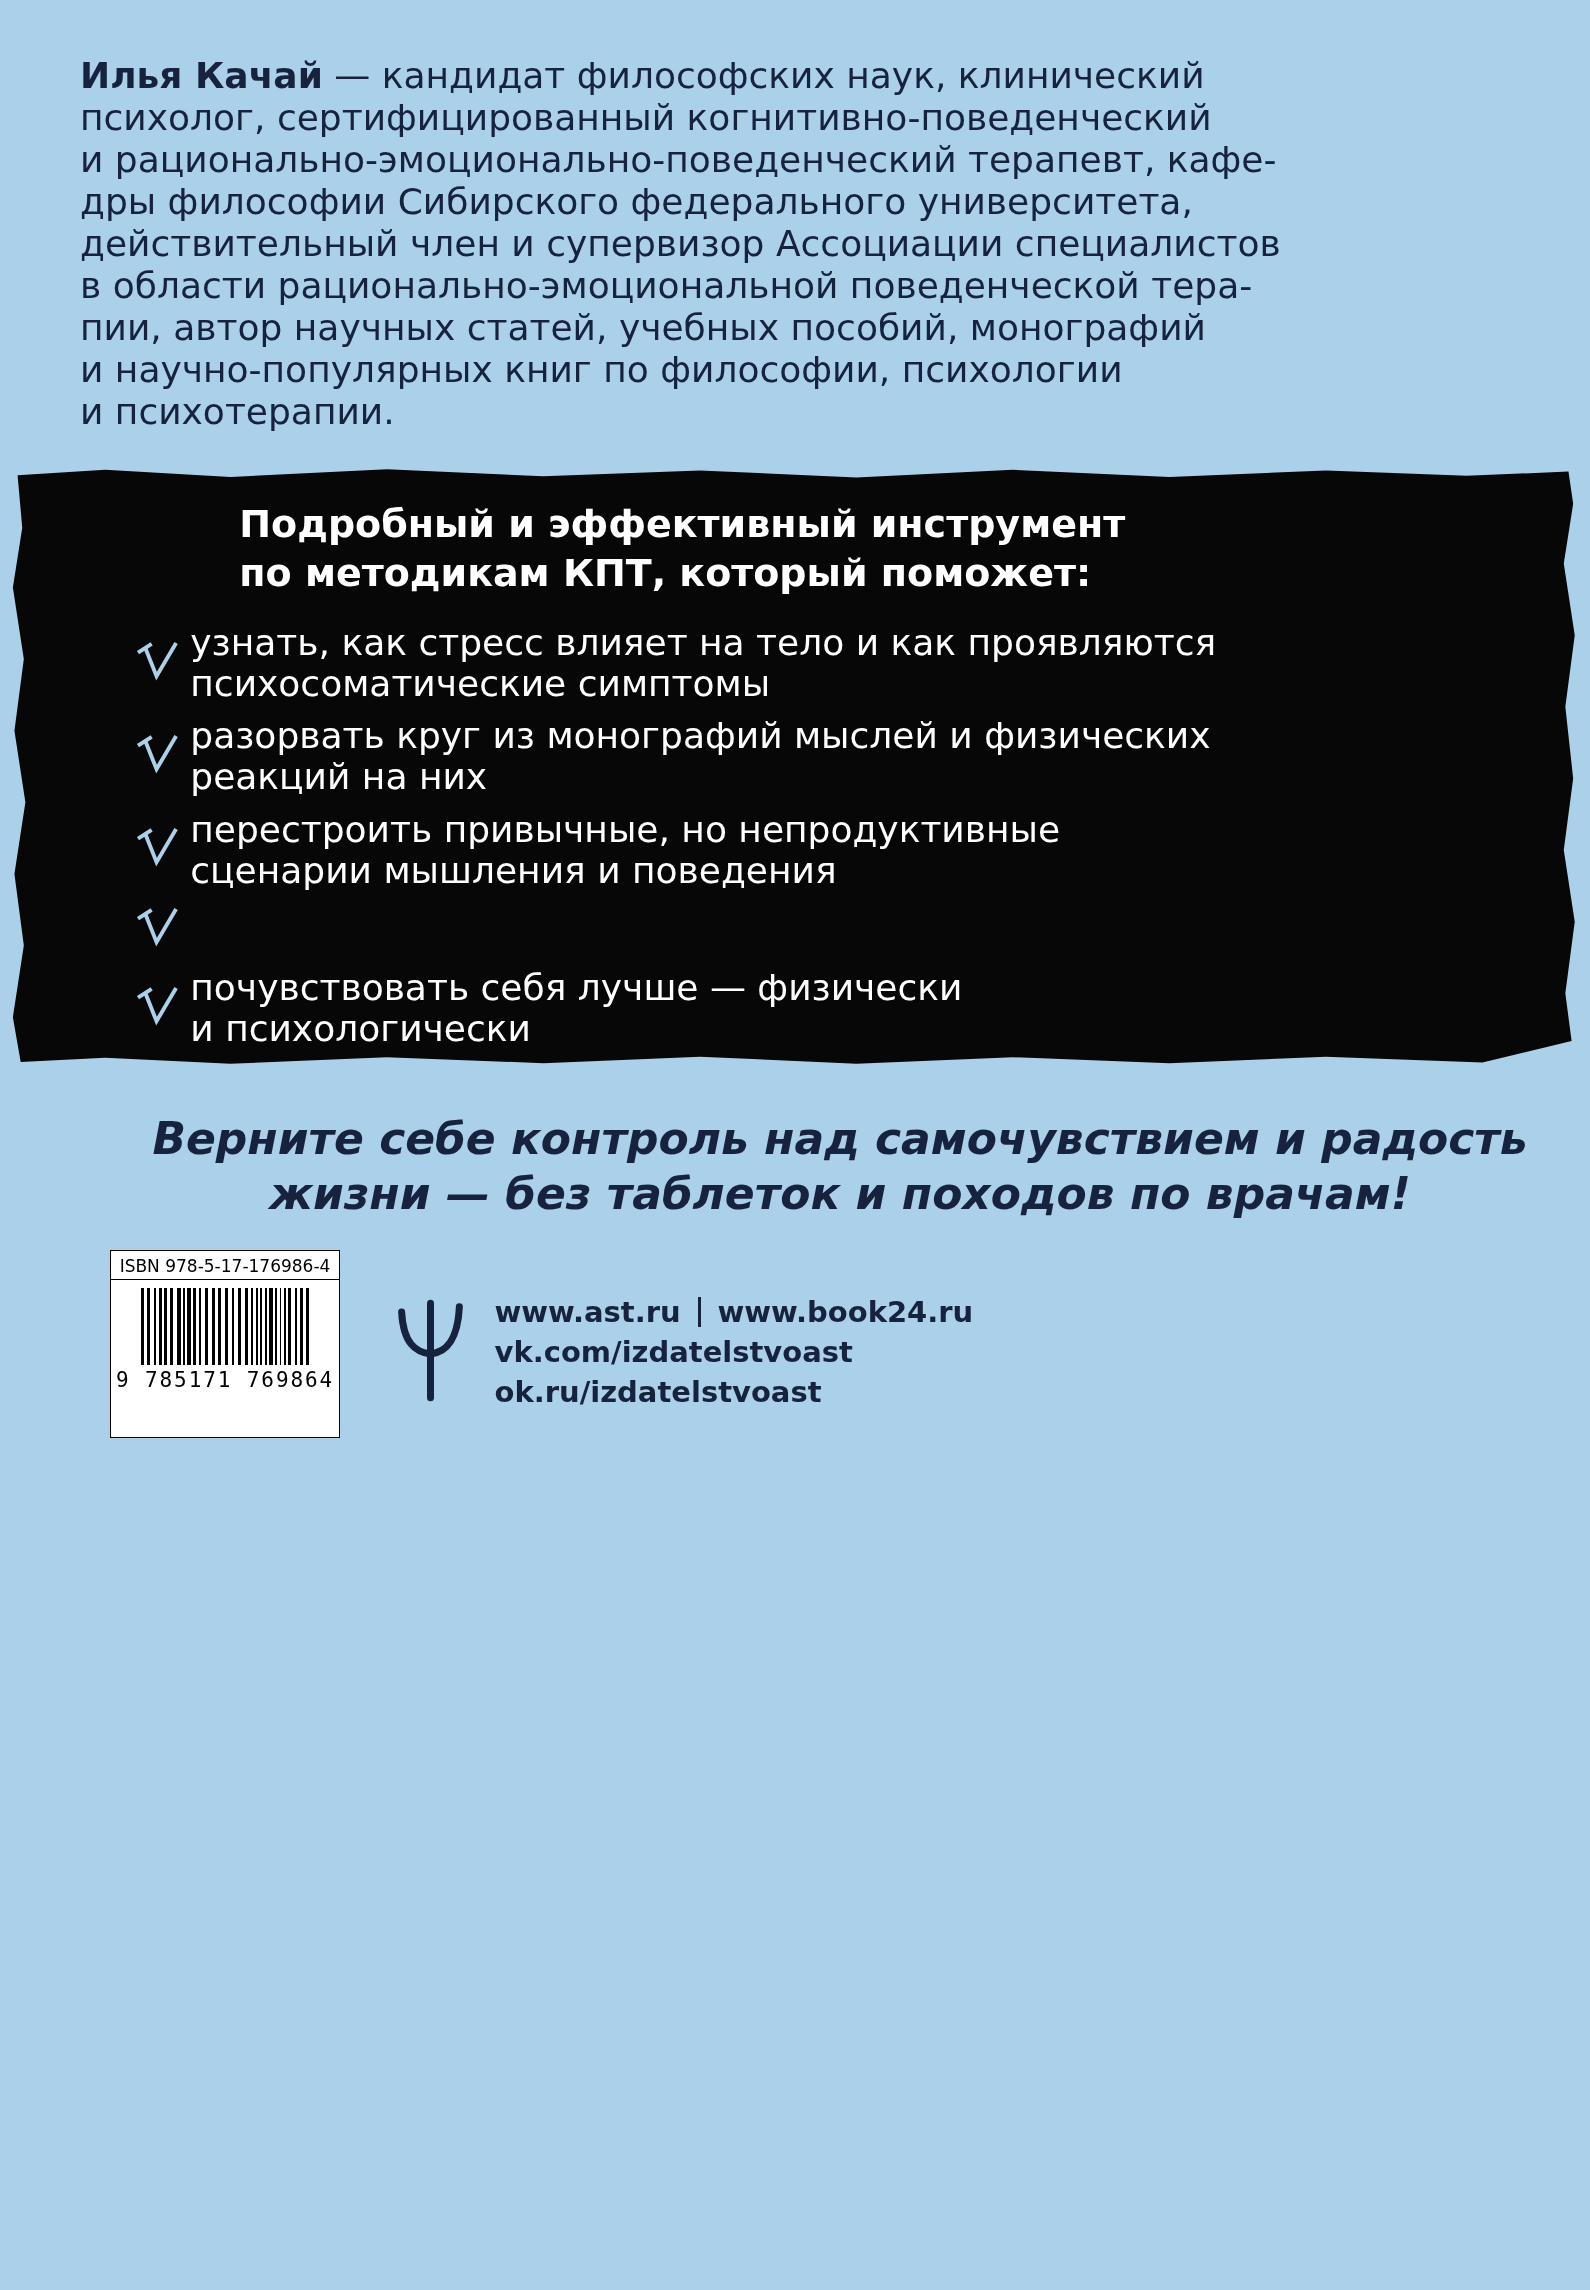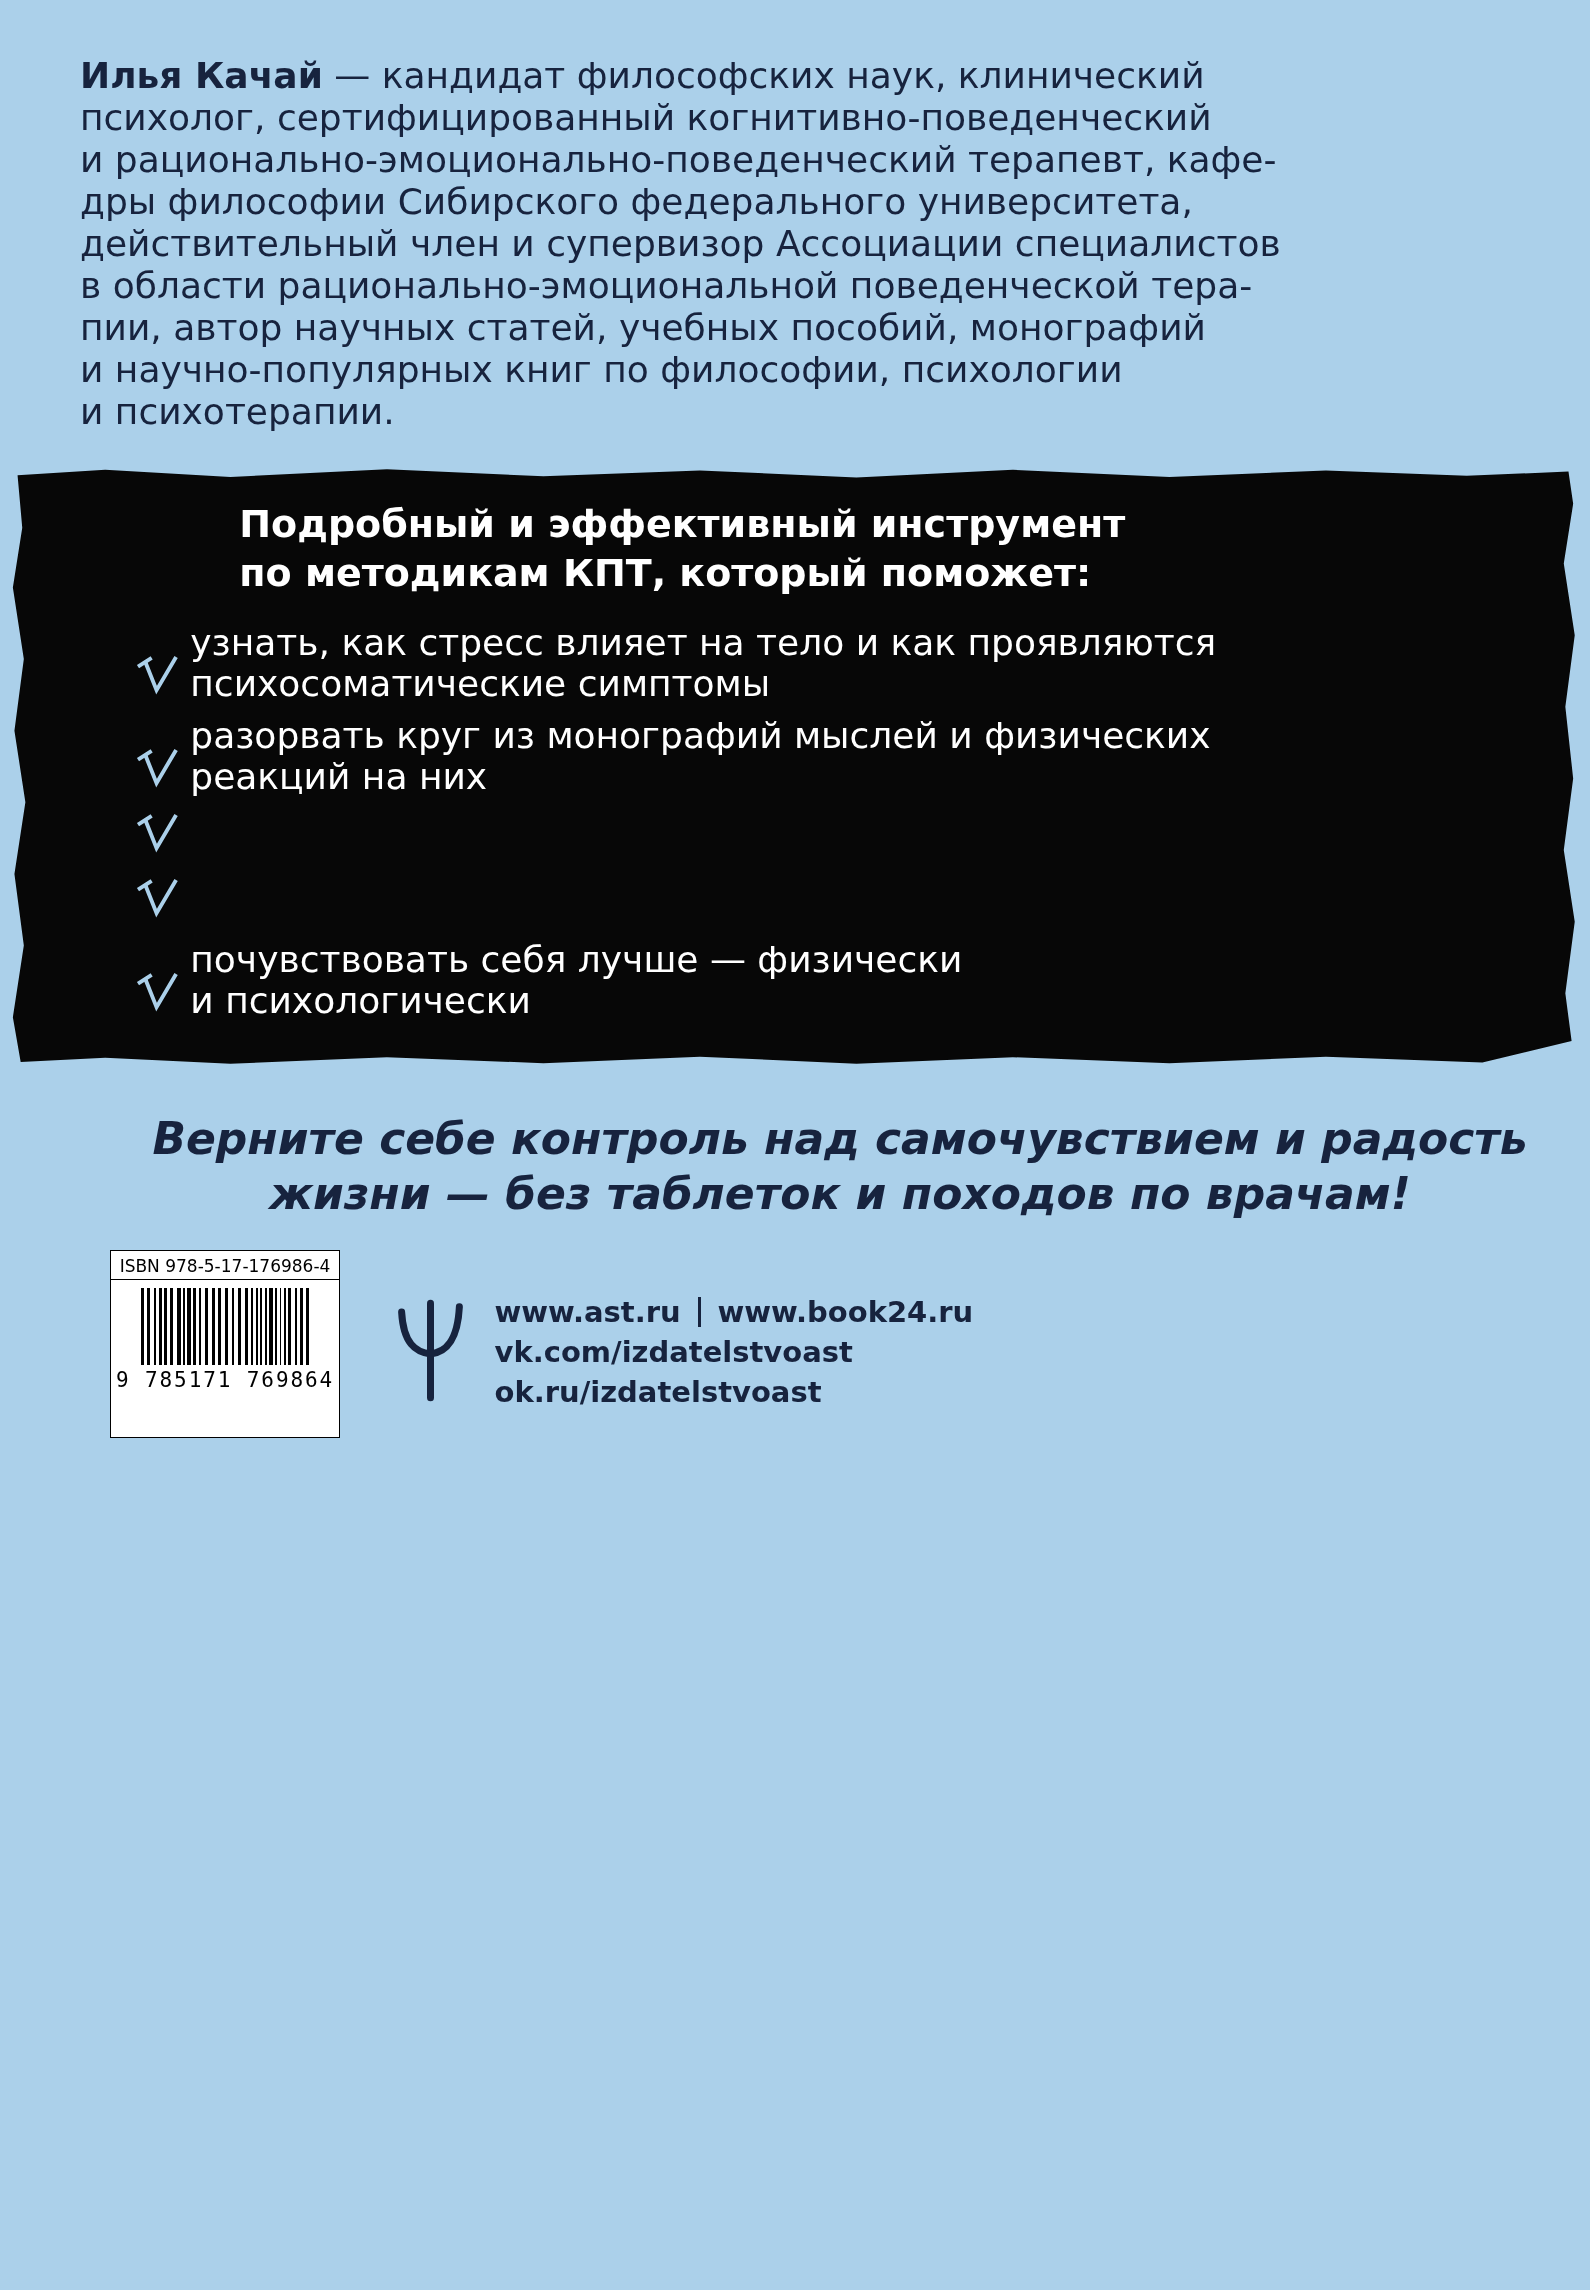--- a/index.html
+++ b/index.html
@@ -46,21 +46,21 @@
     line-height: 49px;
     white-space: pre-line;
   }
   .items {
     position: absolute;
     left: 124px; top: 154px;
     right: 47px;
   }
   .item {
     display: flex;
-    align-items: flex-end;
+    align-items: center;
     margin-bottom: 11.3px;
     font-size: 36px;
     line-height: 41px;
   }
   .item-icon {
     flex: 0 0 55px;
     width: 55px;
     padding-top: 2.8px;
   }
   .item-text { white-space: pre-line; }
@@ -179,20 +179,22 @@
 реакций на них</span>
       </div>
 
       <div class="item">
         <span class="item-icon">
           <svg viewBox="0 0 48 44" width="47" height="43" fill="none" stroke="#abd0ea" stroke-width="4">
             <path d="M3 14 L17 5"></path>
               <path d="M10 8 L22 38 L42 4"></path>
           </svg>
         </span>
+        <span class="item-text">перестроить привычные, но непродуктивные
+сценарии мышления и поведения</span>
       </div>
 
       <div class="item">
         <span class="item-icon">
           <svg viewBox="0 0 48 44" width="47" height="43" fill="none" stroke="#abd0ea" stroke-width="4">
             <path d="M3 14 L17 5"></path>
               <path d="M10 8 L22 38 L42 4"></path>
           </svg>
         </span>
       </div>

